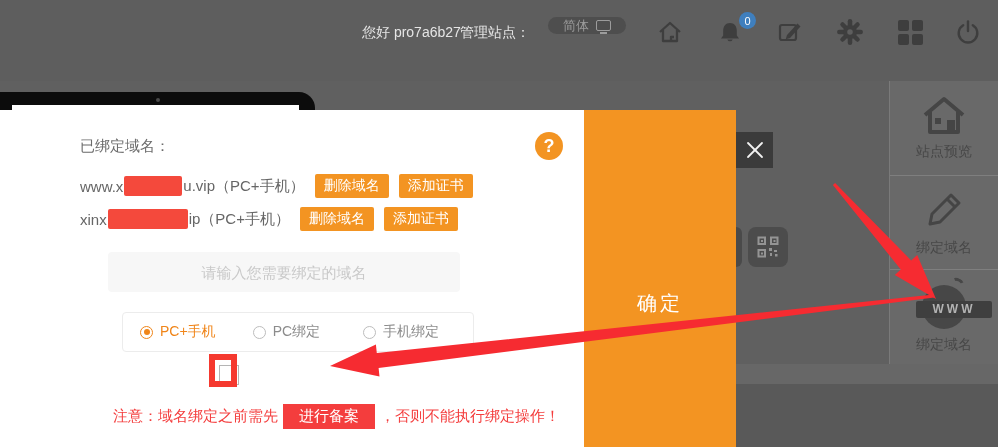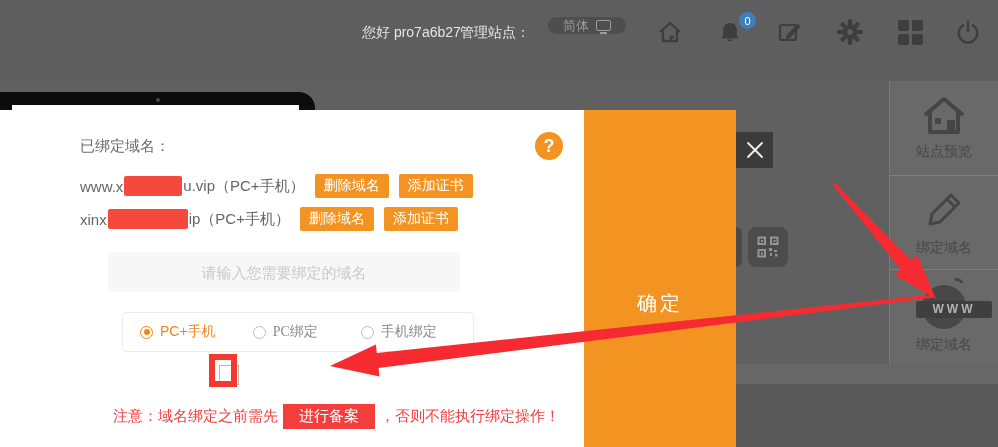--- a/index.html
+++ b/index.html
@@ -69,21 +69,21 @@
     padding:3px 9px; border-radius:2px; font-family:inherit; white-space:nowrap; cursor:pointer; }
 
   .domain-input { position:absolute; left:108px; top:142px; width:352px; height:40px;
     background:#f7f7f7; border:none; border-radius:4px; text-align:center; font-size:15px;
     color:#666; font-family:inherit; outline:none; }
   .domain-input::placeholder { color:#c9c9c9; }
 
   .radio-box { position:absolute; left:122px; top:202px; width:352px; height:40px;
     border:1px solid #ececec; border-radius:4px; display:flex; align-items:center; padding-left:17px; }
   .radio-item { display:flex; align-items:center; gap:7px; font-size:14px; color:#8c8c8c; }
-  .radio-item.m2 { margin-left:37px;font-family:Liberation Serif, serif; }
+  .radio-item.m2 { margin-left:37px; }
   .radio-item.m3 { margin-left:43px; }
   .radio-dot { width:13px; height:13px; border:1px solid #bdbdbd; border-radius:50%; background:#fff; position:relative; }
   .radio-item.selected { color:#F08519; }
   .radio-item.selected .radio-dot { border-color:#F08519; }
   .radio-item.selected .radio-dot:after { content:""; position:absolute; left:2.5px; top:2.5px;
     width:6px; height:6px; border-radius:50%; background:#F08519; }
 
   .checkbox { position:absolute; left:219px; top:255px; width:20px; height:20px;
     background:#fff; border:1px solid #b5b5b5; }
   .checkbox-label { position:absolute; left:256px; top:257px; font-size:15px; color:#9b9b9b; }

